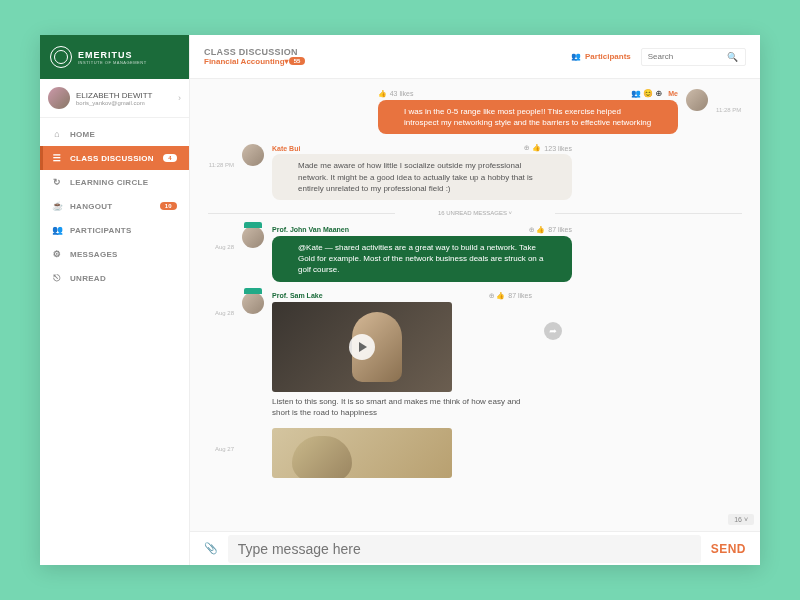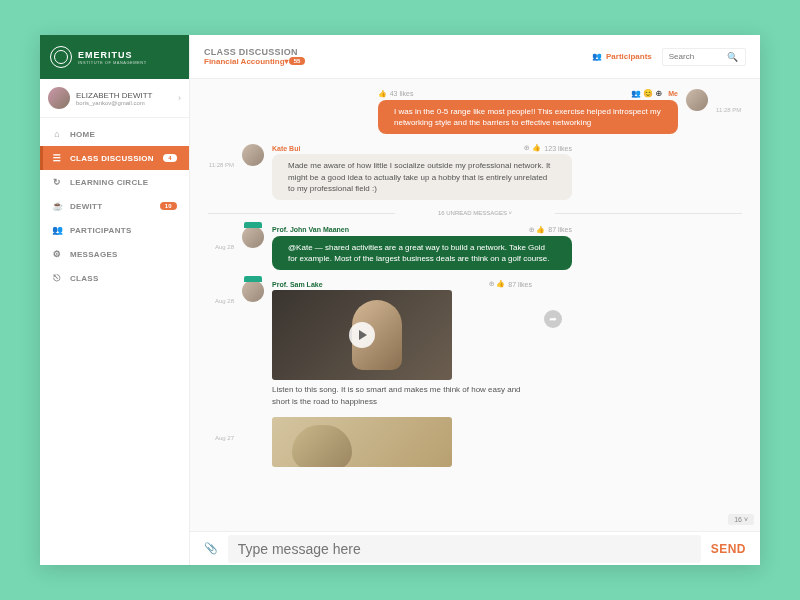--- a/index.html
+++ b/index.html
@@ -24,34 +24,34 @@
 .badge{margin-left:auto;background:#e8733f;color:#fff;border-radius:8px;font-size:6px;padding:1px 5px;font-weight:700}
 .nav li.active .badge{background:#fff;color:#e8733f}
 .main{flex:1;display:flex;flex-direction:column;background:#fafafa}
 .topbar{height:44px;background:#fff;border-bottom:1px solid #eee;display:flex;align-items:center;padding:0 14px;gap:10px}
 .tb-left{flex:1}
 .tb-title{font-size:9px;color:#888;font-weight:700;letter-spacing:.3px}
 .tb-sub{font-size:8px;color:#e8733f;font-weight:700;display:flex;align-items:flex-start;}
 .tb-sub .ct{background:#e8733f;color:#fff;border-radius:7px;padding:1px 5px;font-size:6px}
 .tb-part{color:#e8733f;font-size:8px;font-weight:700;display:flex;align-items:center;gap:4px}
 .search{display:flex;align-items:center;background:#fff;border:1px solid #eee;padding:3px 6px;border-radius:2px}
-.search input{border:none;outline:none;font-size:8px;width:59px}
+.search input{border:none;outline:none;font-size:8px;width:80px}
 .feed{flex:1;overflow:auto;padding:10px 18px;position:relative}
 .msg{display:flex;gap:8px;margin-bottom:10px}
 .msg.mine{flex-direction:row-reverse}
 .msg .av{width:22px;height:22px;border-radius:50%;background:linear-gradient(135deg,#cba,#987);flex-shrink:0;position:relative}
 .av.cap::before{content:"";position:absolute;top:-4px;left:2px;width:18px;height:6px;background:#2a8;border-radius:2px 2px 0 0}
 .msg-body{max-width:300px}
 .msg-head{display:flex;align-items:center;gap:6px;font-size:7px;margin-bottom:2px}
 .msg-name{color:#e8733f;font-weight:600}
 .msg.prof .msg-name{color:#1b6b3a}
 .msg-likes{color:#aaa;display:flex;gap:3px;align-items:center;margin-left:auto}
 .msg.mine .msg-head{flex-direction:row-reverse}
 .msg.mine .msg-likes{margin-left:0;margin-right:auto}
-.bubble{padding:6px 16px;border-radius:8px;font-size:8px;line-height:1.4;color:#555;background:#f0ede8}
+.bubble{padding:6px 26px;border-radius:8px;font-size:8px;line-height:1.4;color:#555;background:#f0ede8}
 .msg.mine .bubble{background:#e8733f;color:#fff}
 .msg.prof .bubble{background:#1b6b3a;color:#fff}
 .ts{font-size:6px;color:#bbb;align-self:flex-start;margin-top:18px;width:26px;flex-shrink:0;text-align:right}
 .msg.mine .ts{text-align:left}
 .divider{text-align:center;font-size:6px;color:#aaa;margin:6px 0 10px;position:relative}
 .divider::before,.divider::after{content:"";position:absolute;top:50%;width:35%;height:1px;background:#e5e5e5}
 .divider::before{left:0}.divider::after{right:0}
 .media{width:180px;height:90px;background:linear-gradient(135deg,#3a3530,#6b5e50);border-radius:3px;position:relative;display:flex;align-items:center;justify-content:center;margin-bottom:4px;overflow:hidden}
 .media::before{content:"";position:absolute;width:50px;height:70px;background:linear-gradient(135deg,#d4b896,#8a7050);border-radius:25px 25px 10px 10px;right:50px;top:10px}
 .play{width:26px;height:26px;background:rgba(255,255,255,.85);border-radius:50%;display:flex;align-items:center;justify-content:center;z-index:1}
@@ -96,34 +96,34 @@
           <span class="ic">☰</span>
           <span>CLASS DISCUSSION</span>
           <span class="badge">4</span>
         </li>
       <li>
           <span class="ic">↻</span>
           <span>LEARNING CIRCLE</span>
         </li>
       <li>
           <span class="ic">☕</span>
-          <span>DEWITT</span>
+          <span>HANGOUT</span>
           <span class="badge">10</span>
         </li>
       <li>
           <span class="ic">👥</span>
           <span>PARTICIPANTS</span>
         </li>
       <li>
           <span class="ic">⚙</span>
           <span>MESSAGES</span>
         </li>
       <li>
           <span class="ic">⎋</span>
-          <span>CLASS</span>
+          <span>UNREAD</span>
         </li>
     </ul>
   </aside>
 
   <main class="main">
     <div class="topbar">
       <div class="tb-left">
         <div class="tb-title">CLASS DISCUSSION</div>
         <div class="tb-sub">
           <span>Financial Accounting</span>
@@ -170,21 +170,21 @@
       <div class="divider"><span>16 UNREAD MESSAGES</span> ˅</div>
 
       <div class="msg prof">
         <span class="ts">Aug 28</span>
         <div class="av cap"></div>
         <div class="msg-body">
           <div class="msg-head">
             <span class="msg-name">Prof. John Van Maanen</span>
             <span class="msg-likes">⊕ 👍 <span>87 likes</span></span>
           </div>
-          <div class="bubble">@Kate — shared activities are a great way to build a network. Take Gold for example. Most of the largest business deals are think on a golf course.</div>
+          <div class="bubble">@Kate — shared activities are a great way to build a network. Take Gold for example. Most of the network business deals are struck on a golf course.</div>
         </div>
       </div>
 
       <div class="msg prof" style="position:relative">
         <span class="ts">Aug 28</span>
         <div class="av cap"></div>
         <div class="msg-body" style="position:relative">
           <div class="msg-head">
             <span class="msg-name">Prof. Sam Lake</span>
             <span class="msg-likes">⊕ 👍 <span>87 likes</span></span>

